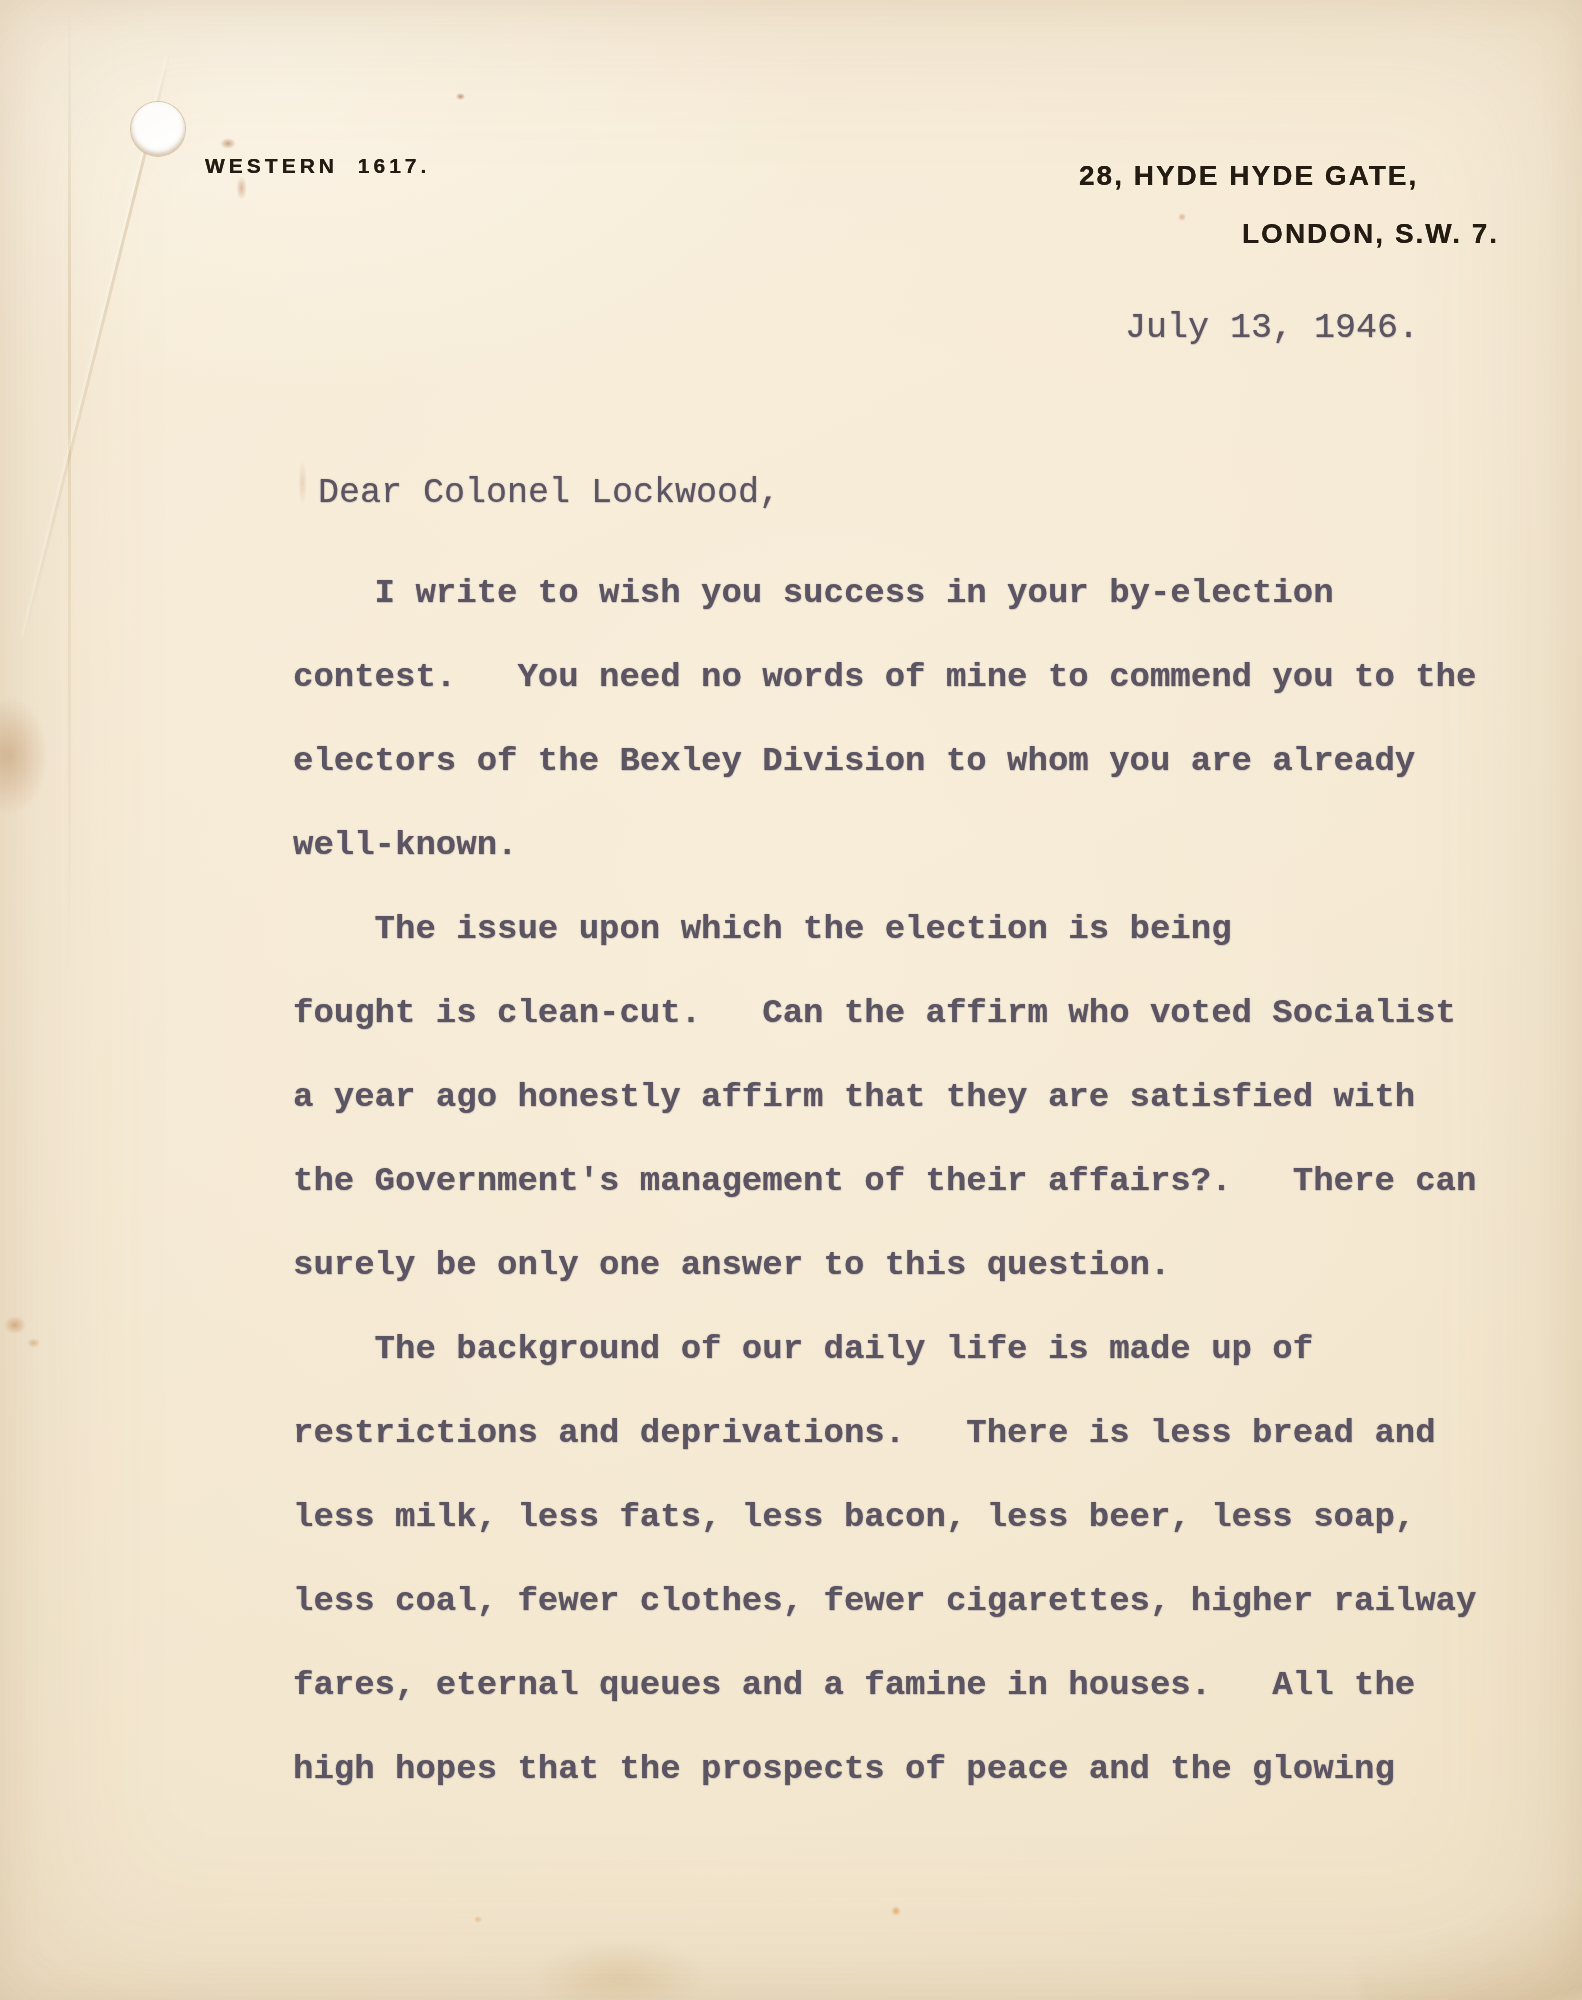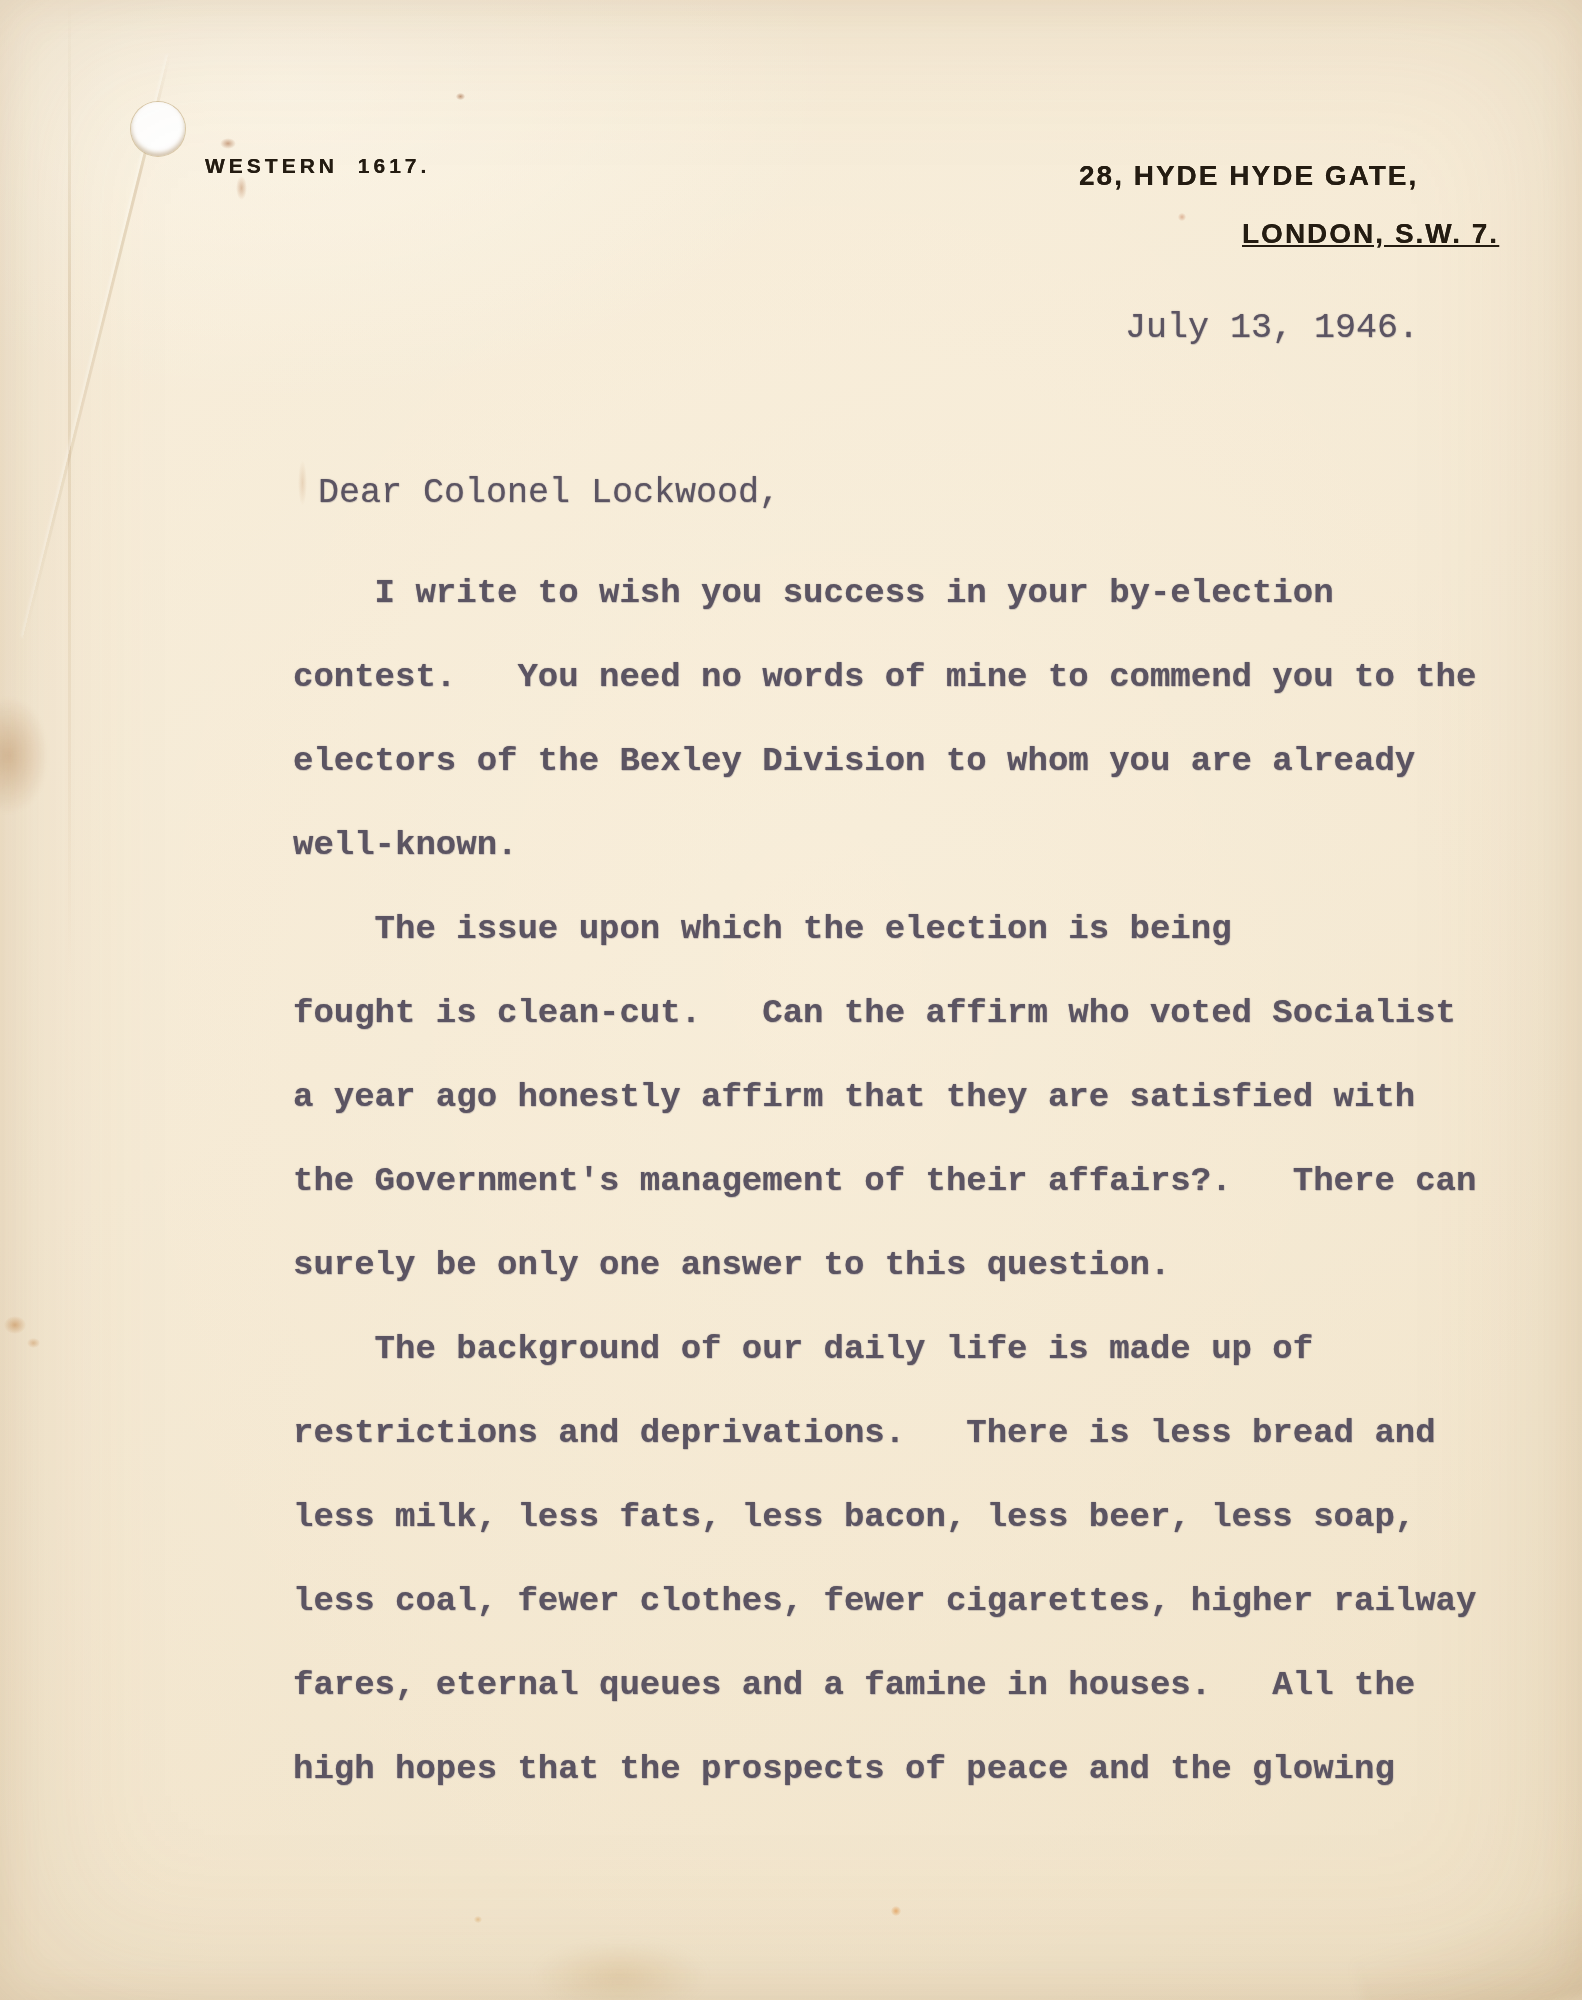--- a/index.html
+++ b/index.html
@@ -19,21 +19,21 @@
     position:absolute; font-family:"Liberation Sans", sans-serif; font-weight:700;
     color:#241c12; line-height:1; text-shadow:0 0 .5px #241c12; white-space:pre;
   }
   .typewriter {
     position:absolute; font-family:Liberation Mono, monospace;
     color:#5b5462; line-height:1; white-space:pre;
     text-shadow:0 0 1.2px rgba(91,84,98,.6), .5px .5px 0 rgba(91,84,98,.18);
   }
   #telephone { left:168px; top:155px; font-size:21px; letter-spacing:4px; word-spacing:10px;margin-left:37px; }
   #addr1     { left:1079px; top:162px; font-size:28px; letter-spacing:2px; }
-  #addr2     { left:1242px; top:220px; font-size:28px; letter-spacing:2px;text-decoration:underline; }
+  #addr2     { left:1242px; top:220px; font-size:28px; letter-spacing:2px; }
   #date-line  { left:1125px; top:311px; font-size:35px; }
   #salutation { left:318px;  top:476px; font-size:35px; }
   #body { position:absolute; left:293px; top:551px; width:1275px; }
   #body .line {
     position:relative; white-space:pre; height:84px; line-height:84px; font-size:34px;
     font-family:"Liberation Mono","DejaVu Sans Mono", monospace; color:#5b5462;
     text-shadow:0 0 1.2px rgba(91,84,98,.6), .5px .5px 0 rgba(91,84,98,.18);
     font-weight:bold;
   }
   

